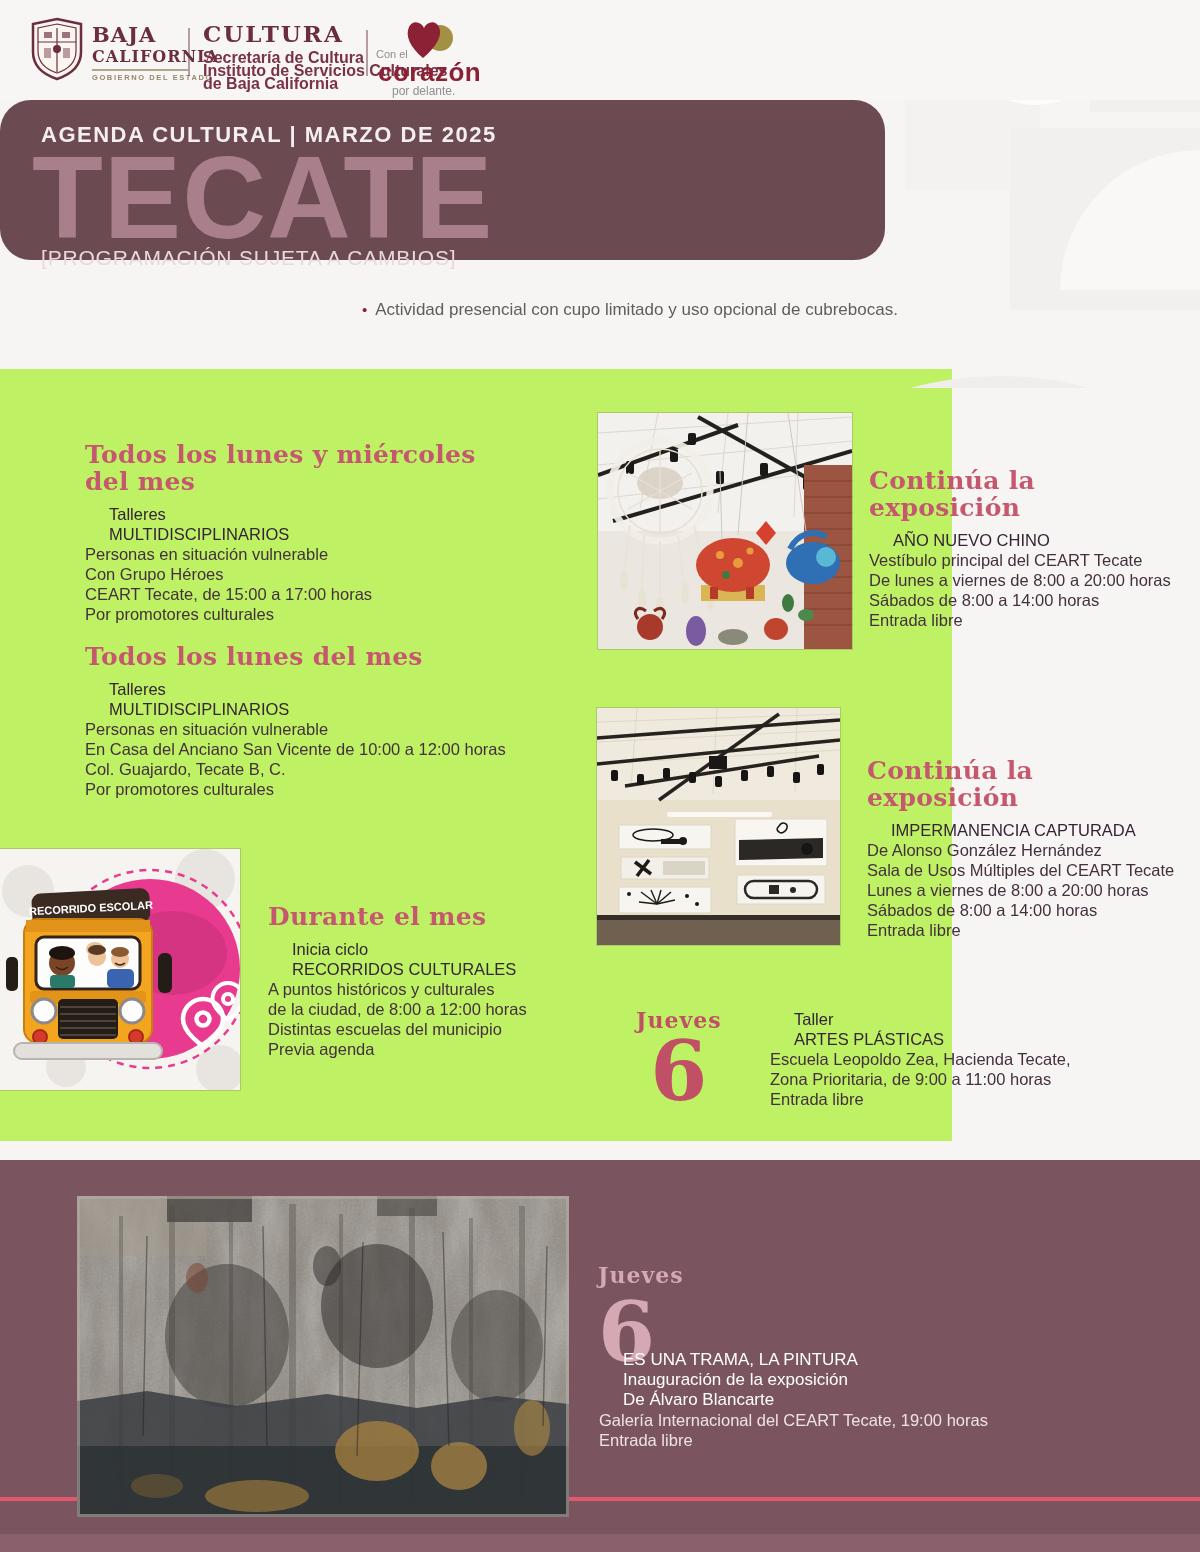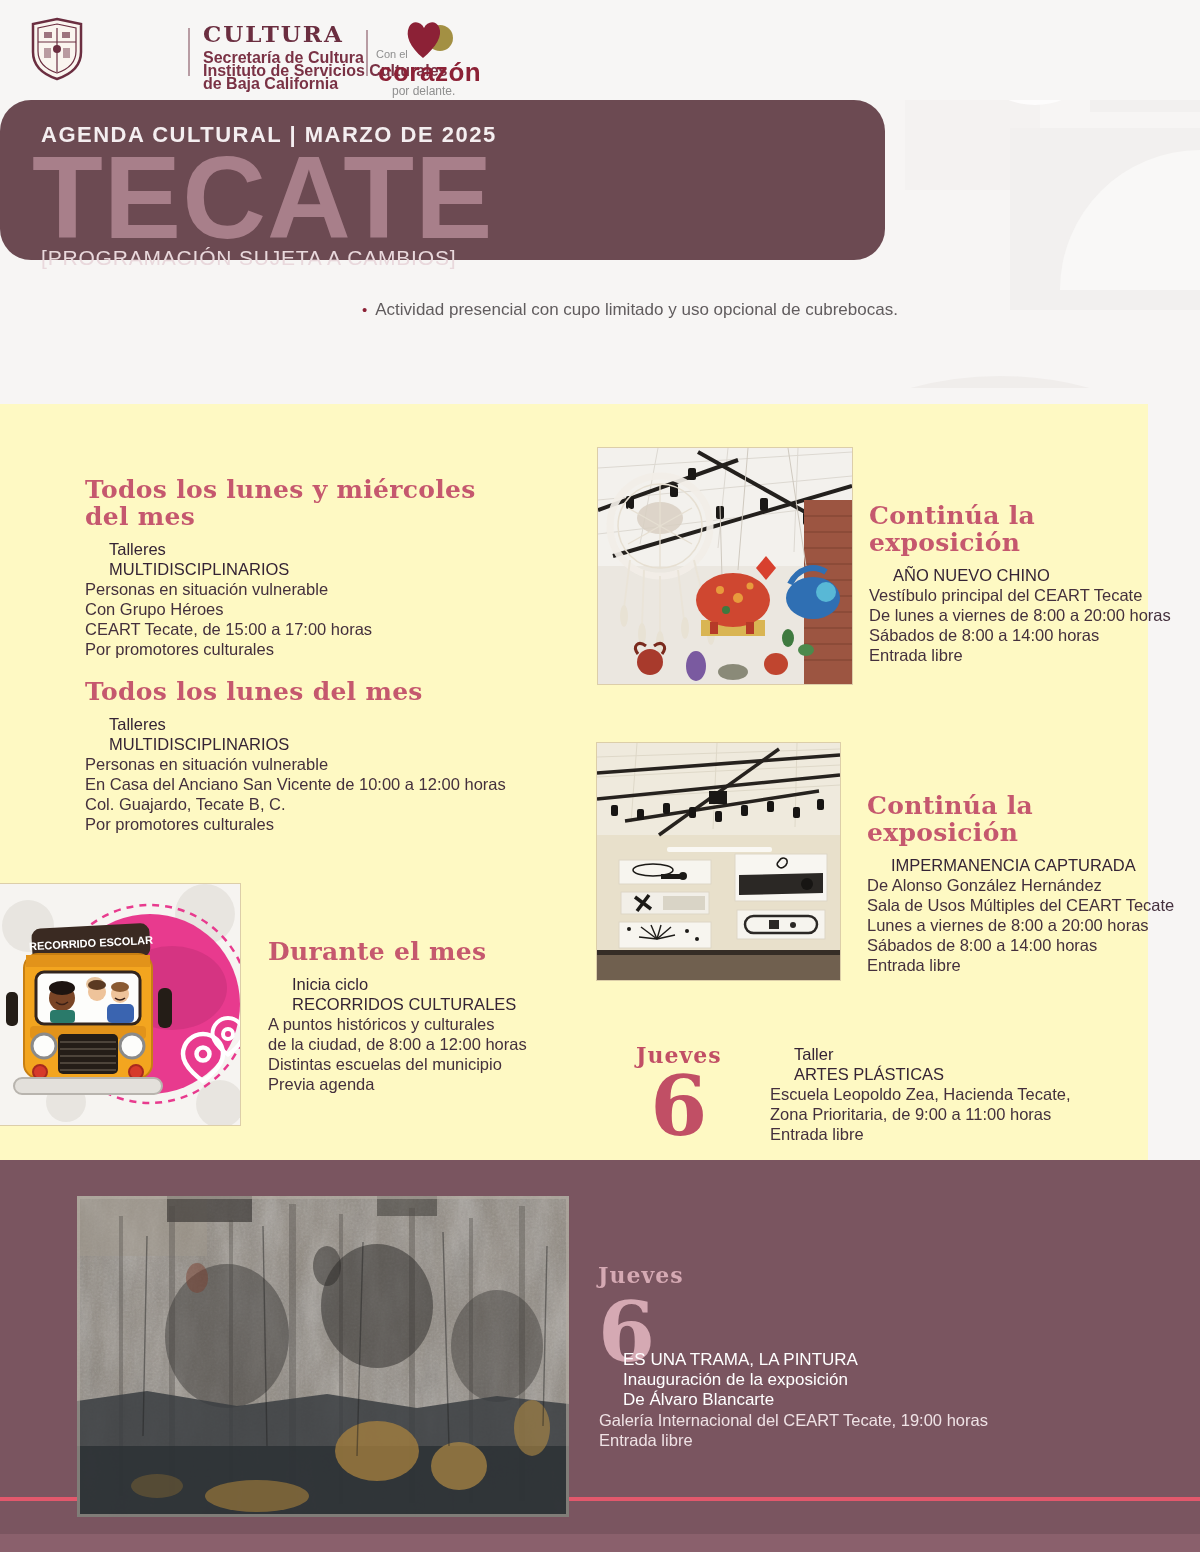--- a/index.html
+++ b/index.html
@@ -39,21 +39,21 @@
   .banner-city { left:32px; top:40px; color:#a87f8a; font-size:116px; font-weight:bold; letter-spacing:1px; line-height:1; }
   .banner-disclaimer { left:41px; top:146px; color:#e9d8dc; font-size:21px; letter-spacing:.8px; }
 
   
   .notice-strip { left:0; top:286px; width:1200px; height:102px; overflow:hidden; z-index:4; }
   .ring { position:absolute; border-radius:50%; border:13px solid #f0edeb; background:transparent; }
   .notice { left:362px; top:14px; font-size:17px; color:#615c5e; z-index:2; }
   .notice .dot { color:#8c2136; margin-right:8px; font-size:15px; }
 
   
-  .main-section { left:0; top:404px; width:1148px; height:772px; background:#fef9c3; z-index:3; }
+  .main-section { left:0; top:369px; width:952px; height:772px; background:#bef264; z-index:3; }
   
   .bottom-section { left:0; top:1160px; width:1200px; height:392px; background:#7a5560; z-index:3; }
   .bottom-light-strip { left:0; top:374px; width:1200px; height:18px; background:#8a606c; }
 
   .ev-heading { font-family:"DejaVu Serif", serif; font-weight:bold; font-size:25px; line-height:1.08; letter-spacing:.3px; color:#c5586e; margin-bottom:9px; }
   .ev-line { font-size:16.5px; line-height:20px; color:#44303d; }
   .ev-line.b { font-weight:normal; color:#352435;margin-left:24px; }
 
   .day-name { font-family:"DejaVu Serif", serif; font-weight:bold; font-size:22px; letter-spacing:1px; color:#c14f65;text-align:center; }
   .day-num  { font-family:"DejaVu Serif", serif; font-weight:bold; font-size:82px; line-height:.95; color:#c14f65; }
@@ -81,20 +81,26 @@
     <path d="M29 8 L48 12 L48 35 C48 46 41 53 29 57 C17 53 10 46 10 35 L10 12 Z" fill="none" stroke="#6b2e40" stroke-width="1.2"></path>
     <line x1="10" y1="26" x2="48" y2="26" stroke="#6b2e40" stroke-width="1.2"></line>
     <line x1="29" y1="12" x2="29" y2="56" stroke="#6b2e40" stroke-width="1.2"></line>
     <circle cx="29" cy="33" r="4" fill="#6b2e40"></circle>
     <rect x="16" y="16" width="8" height="6" fill="#6b2e40" opacity=".65"></rect>
     <rect x="34" y="16" width="8" height="6" fill="#6b2e40" opacity=".65"></rect>
     <rect x="16" y="32" width="7" height="10" fill="#6b2e40" opacity=".45"></rect>
     <rect x="35" y="32" width="7" height="10" fill="#6b2e40" opacity=".45"></rect>
   </svg>
 
+  <div class="abs" style="left:92px; top:22px;">
+    <div class="baja-name1 brand-maroon">BAJA</div>
+    <div class="baja-name2 brand-maroon">CALIFORNIA</div>
+    <div class="baja-rule"></div>
+    <div class="baja-tag">GOBIERNO DEL ESTADO</div>
+  </div>
 
   <div class="abs hdr-divider" style="left:188px; top:28px; height:48px;"></div>
 
   <div class="abs" style="left:203px; top:20px;">
     <div class="cultura-title brand-maroon">CULTURA</div>
     <div class="cultura-sub" style="margin-top:4px;">Secretaría de Cultura</div>
     <div class="cultura-sub">Instituto de Servicios Culturales</div>
     <div class="cultura-sub">de Baja California</div>
   </div>
 

